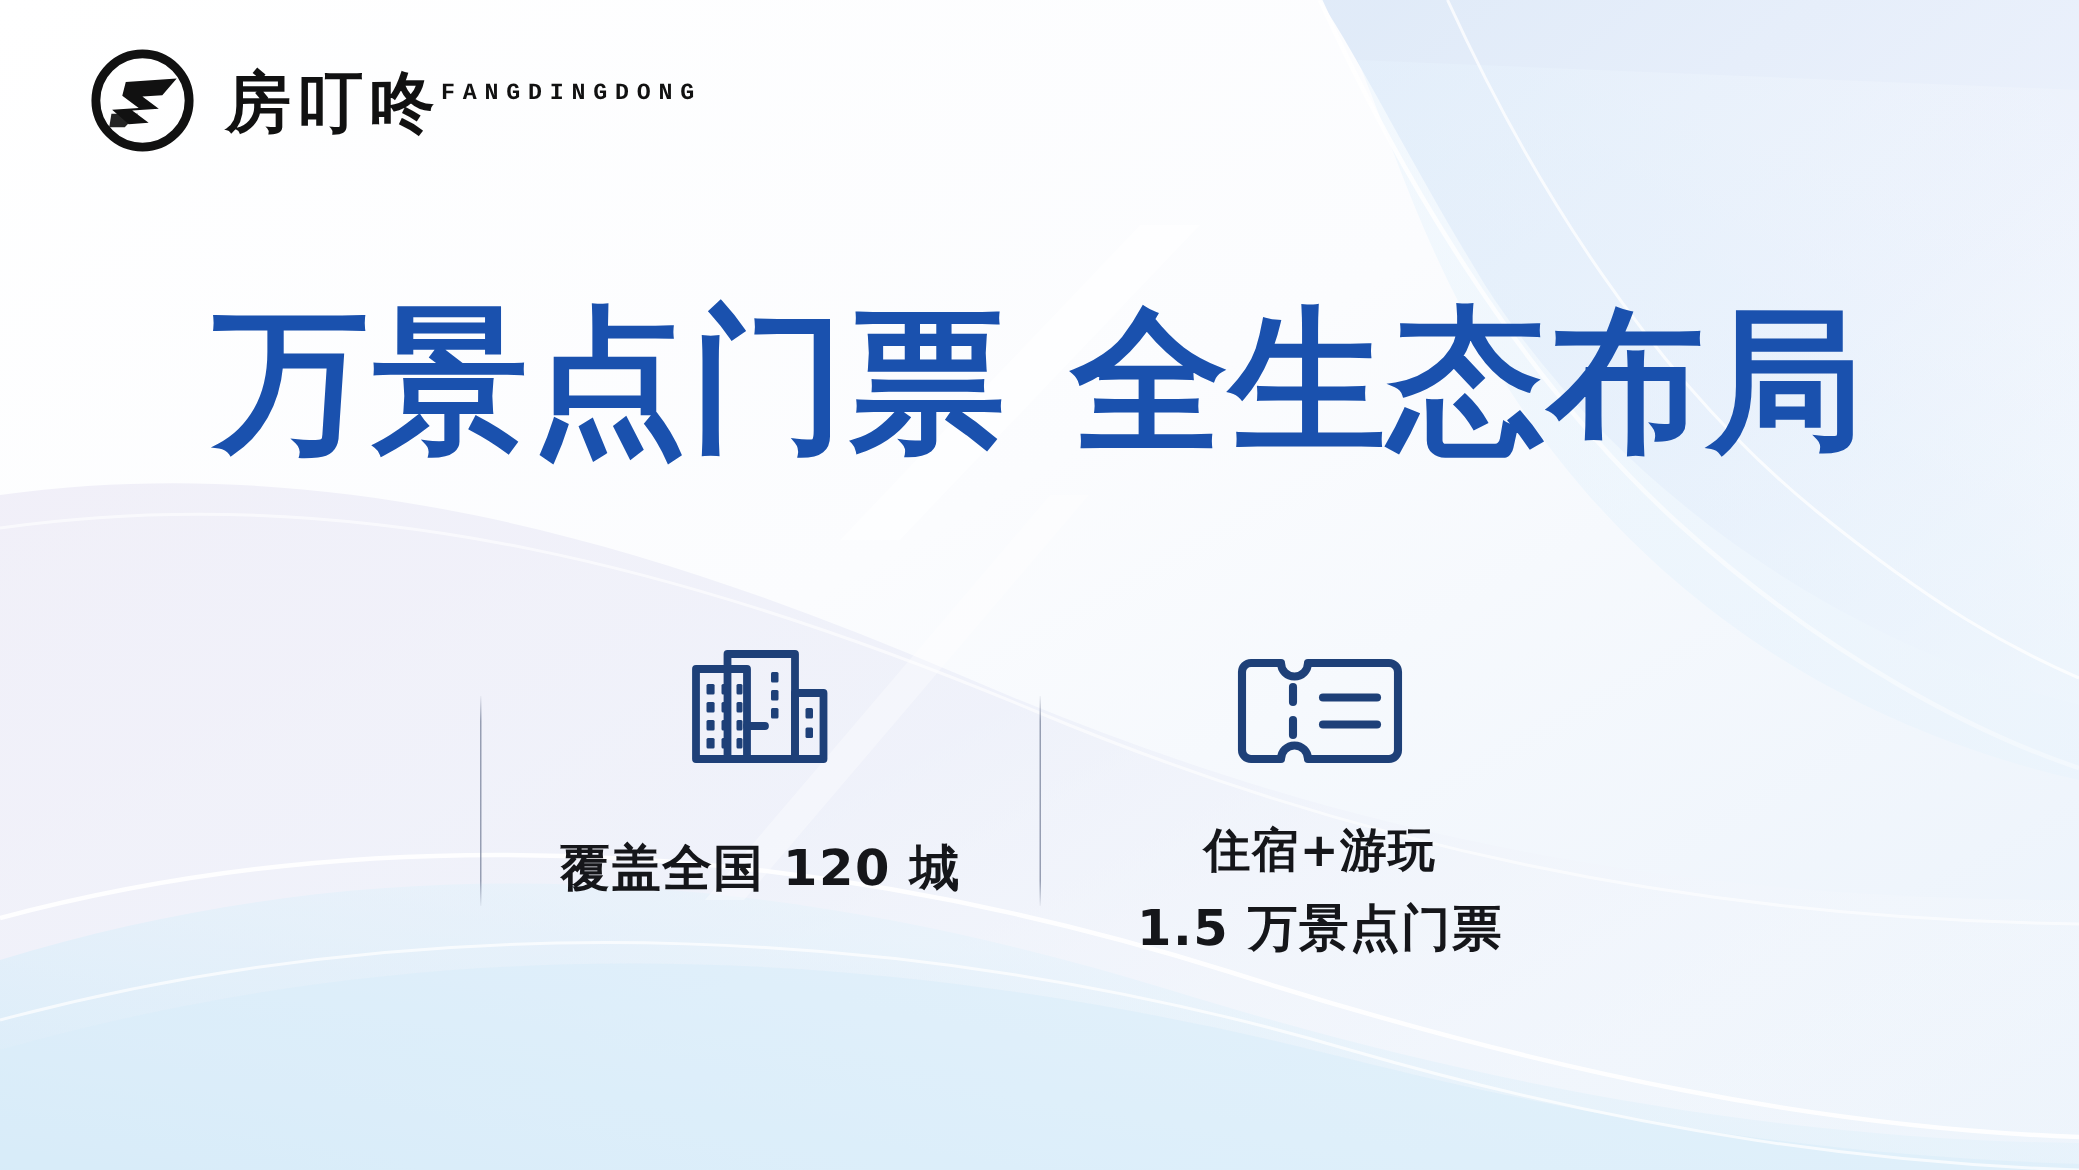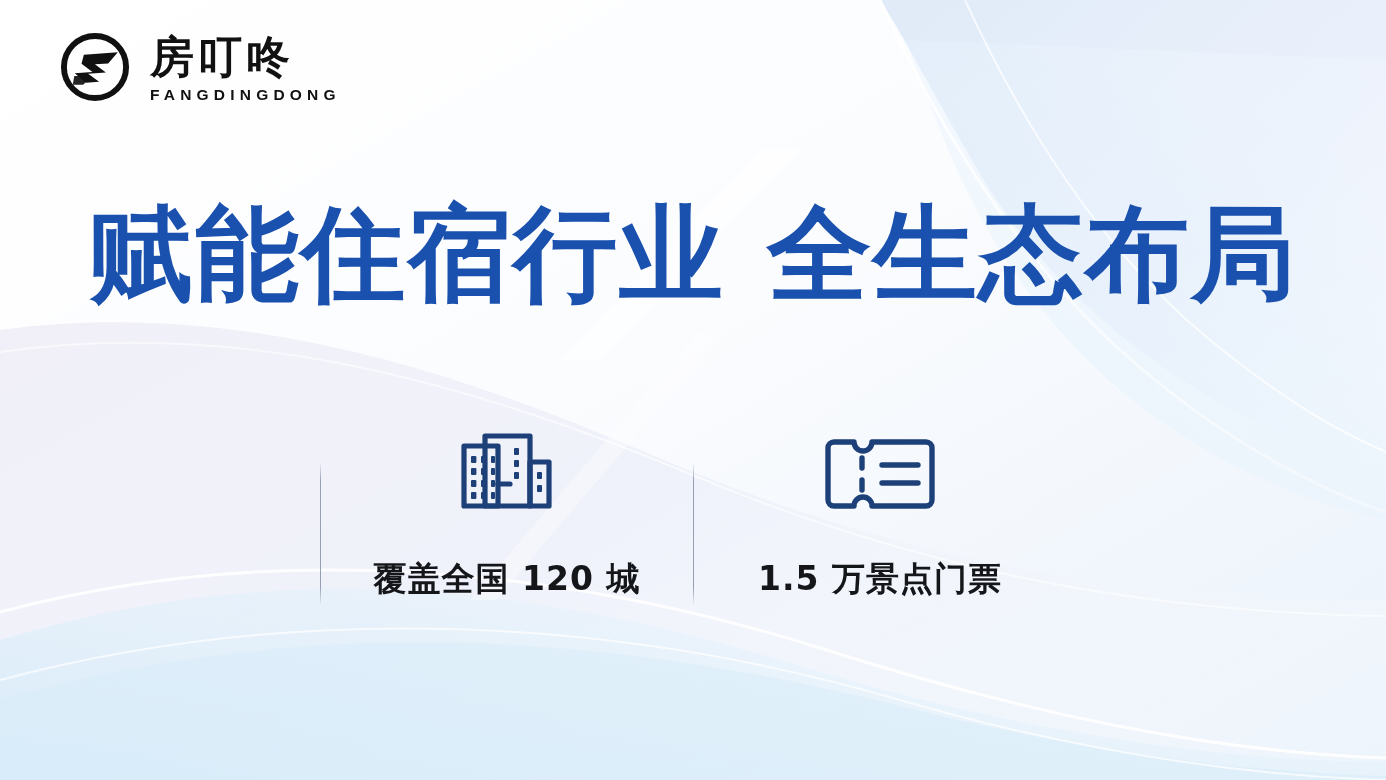--- a/index.html
+++ b/index.html
@@ -38,40 +38,40 @@
     align-items: center;
     gap: 18px;
   }
   .logo-emblem {
     width: 74px;
     height: 74px;
     flex: 0 0 auto;
   }
   .logo-wordmark {
     display: flex;
-    flex-direction: column;
+    flex-direction: row;
     justify-content: center;
     padding-top: 4px;
   }
   .logo-cn {
     font-size: 44px;
     line-height: 1;
     font-weight: 700;
     color: #111111;
     letter-spacing: 4px;
     font-family: "DejaVu Sans", "Liberation Sans", sans-serif;
   }
   .logo-en {
     font-size: 15.5px;
     line-height: 1;
     font-weight: 700;
     color: #111111;
     letter-spacing: 5.2px;
     margin-top: 8px;
-    font-family: Liberation Sans, sans-serif;
+    font-family: Liberation Mono, monospace;
   }
 
   
   .headline {
     position: absolute;
     left: 0;
     right: 0;
     top: 196px;
     text-align: center;
     font-family: "DejaVu Sans", "Liberation Sans", sans-serif;
@@ -210,21 +210,21 @@
       <path d="M30 34 L76 34 L62 48 L44 48 L58 60 L34 60 L48 72 L30 72 L16 58 L40 58 L26 46 Z" fill="#111111" transform="translate(6,-2) rotate(-4 50 50)"></path>
       <path d="M22 62 L46 62 L34 74 L20 74 Z" fill="#111111" opacity="0.92"></path>
     </svg>
     <div class="logo-wordmark">
       <div class="logo-cn">房叮咚</div>
       <div class="logo-en">FANGDINGDONG</div>
     </div>
   </div>
 
   <div class="headline">
-    <span>赋能住宿行业</span><span class="gap"></span><span>全生态布局</span>
+    <span>万景点门票</span><span class="gap"></span><span>全生态布局</span>
   </div>
 
   <div class="features">
 
 
     <div class="divider"></div>
 
     <div class="feature">
       <div class="feature-icon">
         <svg width="110" height="104" viewBox="0 0 110 104" aria-hidden="true">
@@ -276,18 +276,19 @@
                    h-54 a9 9 0 0 0 -18 0 h-20 a6 6 0 0 1 -6 -6 v-52 a6 6 0 0 1 6 -6 z" fill="none" stroke="#1e4078" stroke-width="5.4" stroke-linejoin="round"></path>
           <g stroke="#1e4078" stroke-width="5.4" stroke-linecap="round">
             <path d="M42 46 v10"></path>
             <path d="M42 68 v10"></path>
             <path d="M62 53 h36"></path>
             <path d="M62 71 h36"></path>
           </g>
         </svg>
       </div>
       <div class="feature-text">
+        <div class="feature-line1">住宿+游玩</div>
         <div class="feature-line2">1.5 万景点门票</div>
       </div>
     </div>
 
   </div>
 </div>
 
 </body></html>

